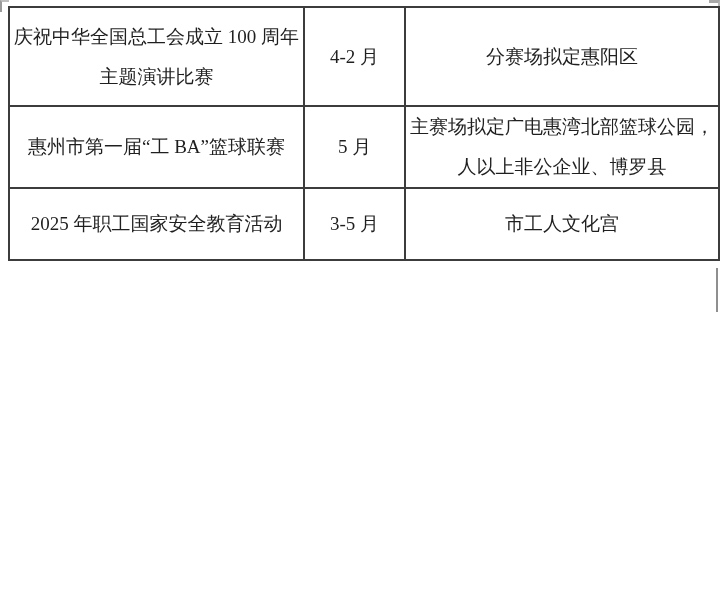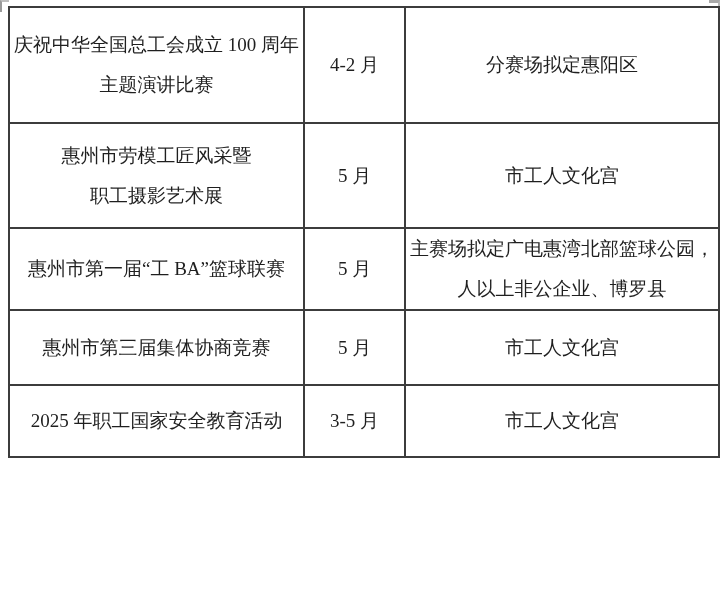--- a/index.html
+++ b/index.html
@@ -28,21 +28,21 @@
     text-align: center;
     vertical-align: middle;
     font-size: 19px;
     padding: 0 4px;
     overflow: hidden;
   }
   .col-activity { width: 292px; }
   .col-time     { width: 115px; }
   .col-location { width: 290px; }
 
-  .r1 { height: 116px; margin-left: 47px; }
+  .r1 { height: 99px; margin-left: 47px; }
   .r2 { height: 105px; }
   .r3 { height: 80px; }
   .r4 { height: 75px; }
   .r5 { height: 80px; }
   .r6 { height: 66px; }
   .r7 { height: 72px; }
 
   .cell-line { line-height: 40px; white-space: nowrap; }
   .tight .cell-line { line-height: 27px; }
 
@@ -88,57 +88,34 @@
         <div class="cell-line">主题演讲比赛</div>
       </td>
       <td>
         <div class="cell-line">4-2 月</div>
       </td>
       <td>
         <div class="cell-line">分赛场拟定惠阳区</div>
       </td>
     </tr>
 
-    <tr class="r2">
-      <td>
-        <div class="cell-line">惠州市劳模工匠风采暨</div>
-        <div class="cell-line">职工摄影艺术展</div>
-      </td>
-      <td>
-        <div class="cell-line">5 月</div>
-      </td>
-      <td>
-        <div class="cell-line">市工人文化宫</div>
-      </td>
-    </tr>
 
     <tr class="r3">
       <td>
         <div class="cell-line">惠州市第一届“工 BA”篮球联赛</div>
       </td>
       <td>
         <div class="cell-line">5 月</div>
       </td>
       <td>
         <div class="cell-line">主赛场拟定广电惠湾北部篮球公园，</div>
         <div class="cell-line">人以上非公企业、博罗县</div>
       </td>
     </tr>
 
-    <tr class="r4">
-      <td>
-        <div class="cell-line">惠州市第三届集体协商竞赛</div>
-      </td>
-      <td>
-        <div class="cell-line">5 月</div>
-      </td>
-      <td>
-        <div class="cell-line">市工人文化宫</div>
-      </td>
-    </tr>
 
 
 
     <tr class="r7">
       <td>
         <div class="cell-line">2025 年职工国家安全教育活动</div>
       </td>
       <td>
         <div class="cell-line">3-5 月</div>
       </td>

